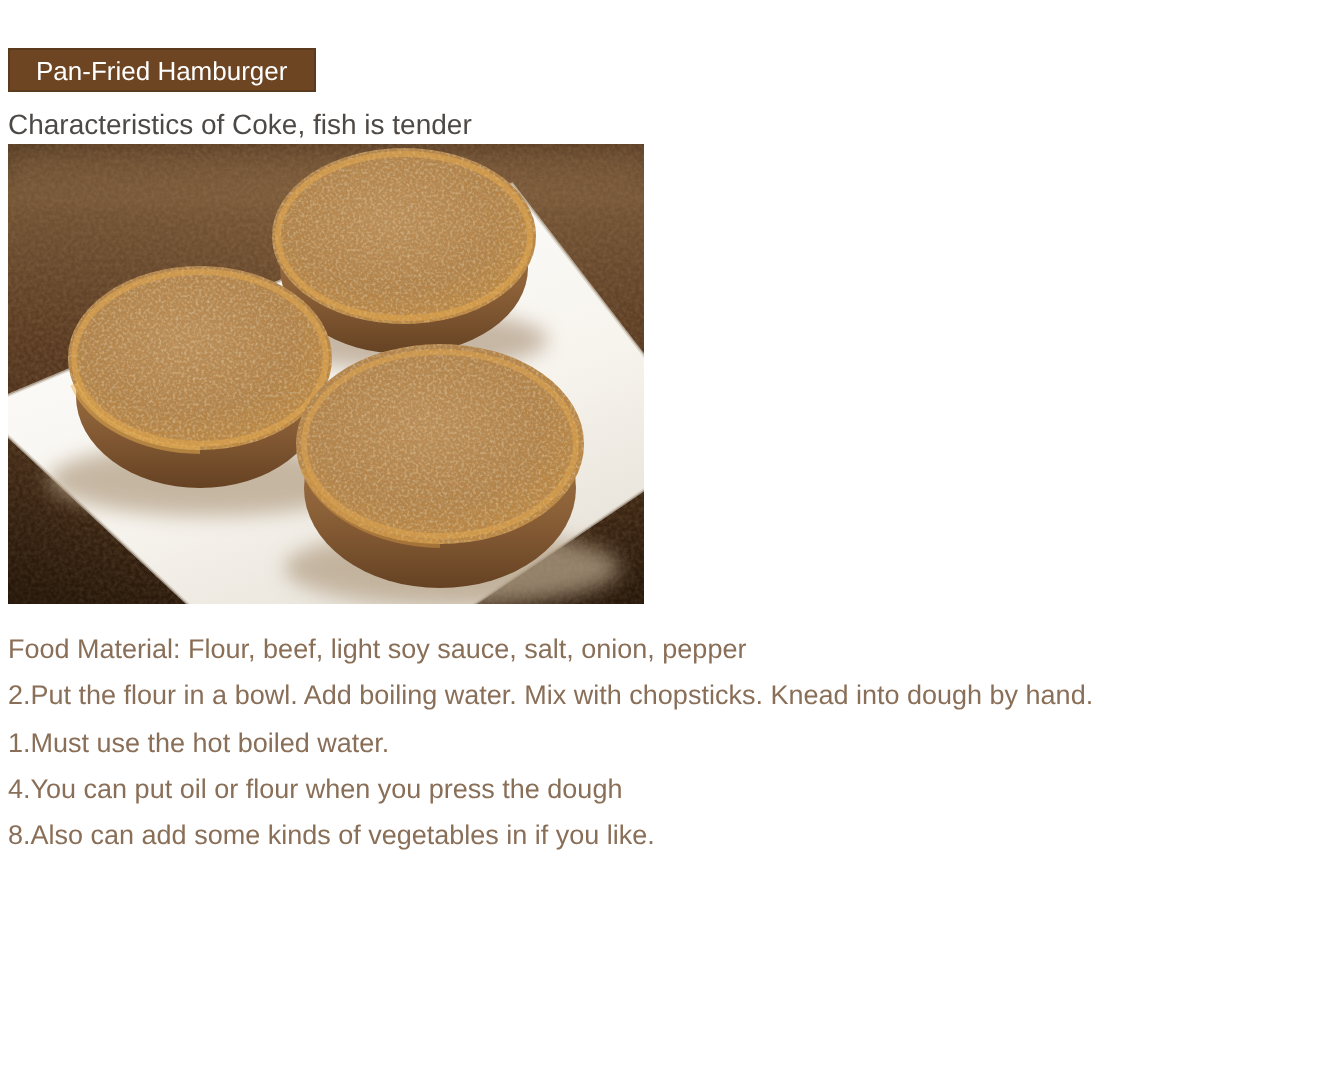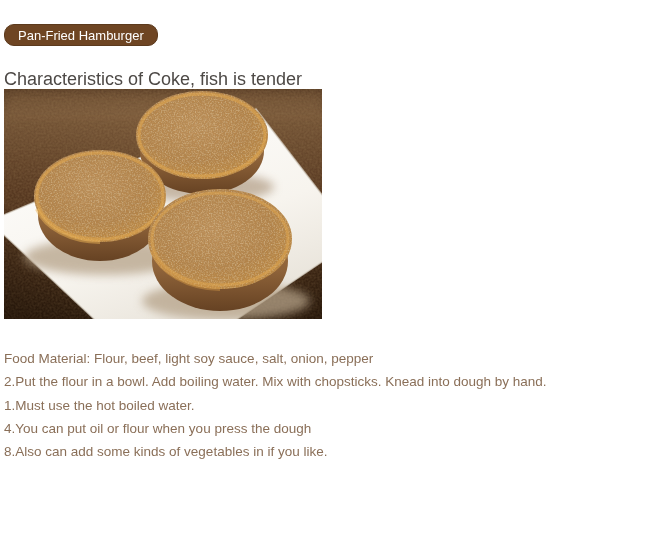--- a/index.html
+++ b/index.html
@@ -18,36 +18,36 @@
   }
   .page { padding: 24px 10px 0 4px; }
   .badge {
     display: inline-block;
     background: var(--badge-bg);
     color: var(--badge-text);
     font-size: 13px;
     line-height: 22px;
     height: 22px;
     padding: 0 13px;
-    border-radius: 10px;
+    border-radius: 0;
     border: 1px solid #5c3a1d;
   }
   .subtitle {
-    margin-top: 24px;
-    font-size: 18px;
+    margin-top: 7px;
+    font-size: 14px;
     line-height: 19px;
     color: var(--subtitle-text);
   }
   .photo {
     width: 318px; height: 230px;
     margin-top: 0;
     display: block;
   }
   .recipe-text {
-    margin-top: 28px;
+    margin-top: 11px;
     font-size: 13.5px;
     line-height: 23.3px;
     color: var(--body-text);
   }
   .recipe-text p { margin: 0; padding: 0; }
 </style>
 </head>
 <body>
 
 <div class="page">

